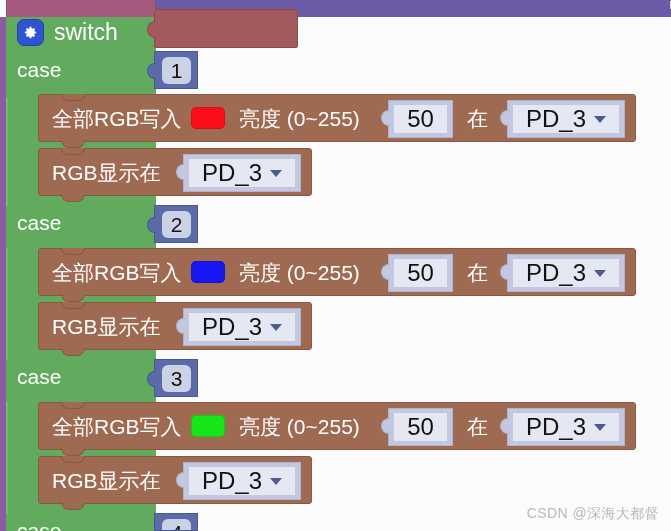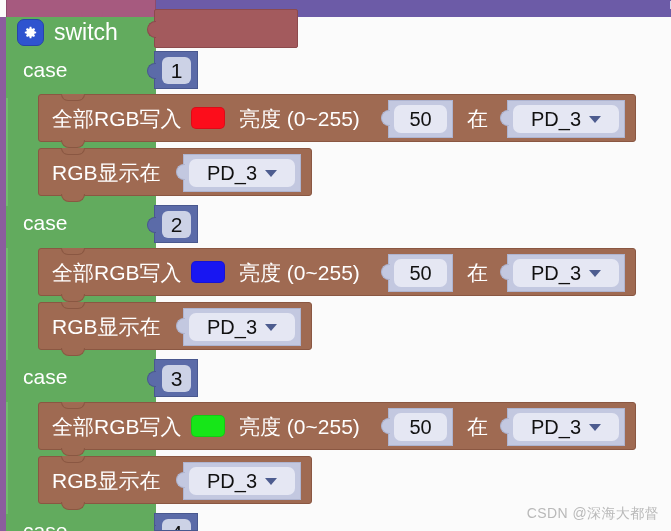--- a/index.html
+++ b/index.html
@@ -128,21 +128,21 @@
     left: 14px; top: 6px;
     font-size: 21px;
     color: #ffffff;
     white-space: nowrap;
     line-height: 26px;
   }
 
   
   .case-label {
     position: absolute;
-    left: 23px;
+    left: 17px;
     font-size: 21px;
     color: #ffffff;
     line-height: 28px;
   }
   .case-num-block {
     position: absolute;
     left: 154px;
     width: 44px; height: 38px;
     background: #5b6ba8;
     border: 1px solid #49588f;
@@ -234,26 +234,26 @@
     border: 1px solid #aeb4d0;
     border-right: none;
     border-radius: 9px 0 0 9px;
     box-sizing: border-box;
   }
   .inset .pill {
     position: absolute;
     left: 5px; top: 4px;
     right: 5px; bottom: 4px;
     background: #e5e7f3;
-    border-radius: 7px;
+    border-radius: 0;
     display: flex;
     align-items: center;
     justify-content: center;
     gap: 8px;
-    font-size: 20px;
+    font-size: 24px;
     color: #111111;
   }
   .caret {
     width: 0; height: 0;
     border-left: 6px solid transparent;
     border-right: 6px solid transparent;
     border-top: 7px solid #4d5c8f;
   }
 
   

